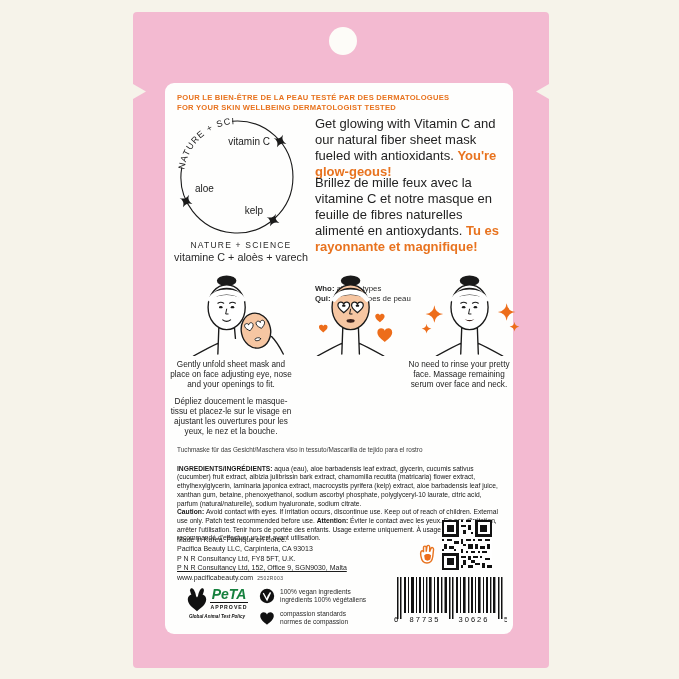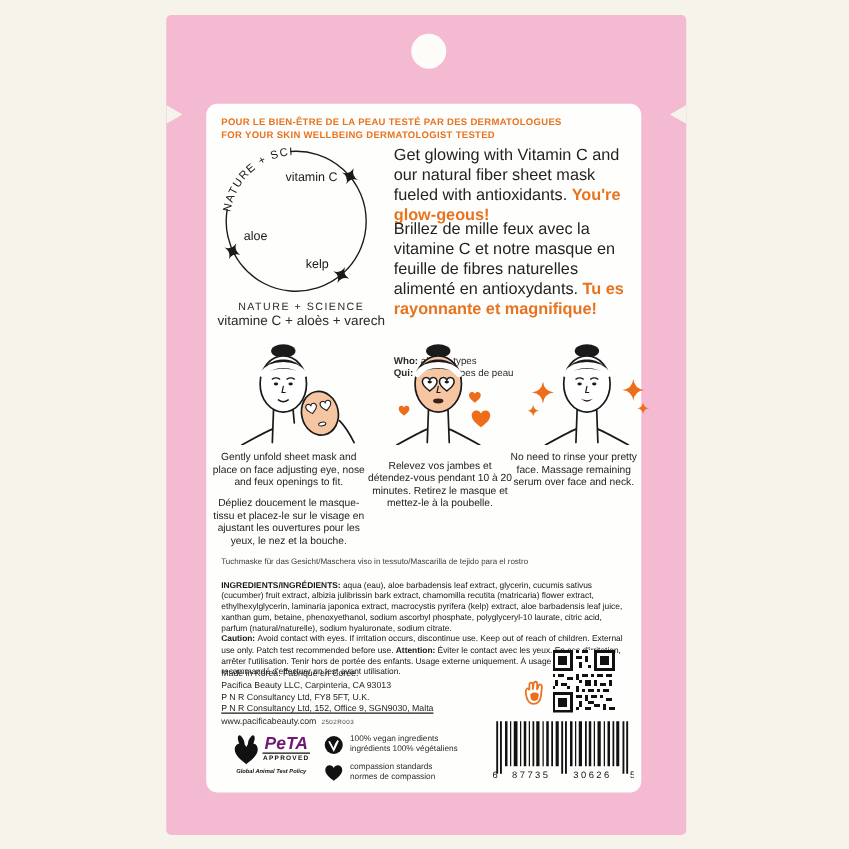--- a/index.html
+++ b/index.html
@@ -35,21 +35,21 @@
   .ingredients b{font-weight:bold;}
   .addr{position:absolute;left:12px;top:452px;width:200px;font-size:7px;line-height:9.4px;color:#1d1d1d;}
   .addr .ul{text-decoration:underline;}
   .addr .code{font-size:5px;letter-spacing:.4px;margin-left:4px;color:#444;}
   .qr{position:absolute;left:277px;top:437px;width:50px;height:50px;}
   .hand{position:absolute;left:250px;top:460px;width:24px;height:24px;}
   .barcode{position:absolute;left:228px;top:492px;width:114px;height:50px;}
   .logos{position:absolute;left:12px;top:503px;width:210px;height:44px;}
   .peta{position:absolute;left:2px;top:2px;width:76px;text-align:center;}
   .peta-row{display:flex;align-items:flex-start;justify-content:center;gap:2px;}
-  .peta-word{font-size:14px;font-weight:bold;font-style:italic;line-height:13px;color:#701a75;}
+  .peta-word{font-size:14px;font-weight:bold;font-style:italic;line-height:13px;color:#15803d;}
   .peta-approved{font-size:5.2px;letter-spacing:1px;font-weight:bold;color:#111;border-top:1px solid #111;margin-top:1px;padding-top:1px;}
   .peta-tag{font-size:4.6px;font-style:italic;font-weight:bold;color:#111;margin-top:2px;}
   .cert{position:absolute;left:82px;display:flex;gap:5px;align-items:center;}
   .cert-txt{font-size:6.6px;line-height:8px;color:#2a2a2a;text-align:left;}
   .vrow{top:2px;} .crow{top:24px;}
 </style>
 </head>
 <body>
 
 <div id="canvas">
@@ -109,21 +109,21 @@
             <path d="M50 57 L49 84 M66 57 L67 68 M24 86 Q42 76 49 73"></path>
             <path d="M116 84 Q110 72 104 66"></path>
             <g transform="rotate(-12 88 60)">
               <ellipse cx="88" cy="60" rx="15" ry="18" fill="#f6c6a2"></ellipse>
               <path transform="translate(82,54) scale(1.1)" d="M0 -1.5 C-0.8 -3.5 -4 -3.2 -4 -0.6 C-4 1.6 -1.5 3.2 0 4.5 C1.5 3.2 4 1.6 4 -0.6 C4 -3.2 0.8 -3.5 0 -1.5 Z" fill="#fff" stroke-width="0.8"></path>
               <path transform="translate(94,54) scale(1.1)" d="M0 -1.5 C-0.8 -3.5 -4 -3.2 -4 -0.6 C-4 1.6 -1.5 3.2 0 4.5 C1.5 3.2 4 1.6 4 -0.6 C4 -3.2 0.8 -3.5 0 -1.5 Z" fill="#fff" stroke-width="0.8"></path>
               <ellipse cx="88" cy="69" rx="3" ry="1.5" fill="#fff" stroke-width="0.8"></ellipse>
             </g>
           </g>
         </svg>
-        <div class="en">Gently unfold sheet mask and place on face adjusting eye, nose and feux openings to fit.</div>
+        <div class="en">Gently unfold sheet mask and place on face adjusting eye, nose and your openings to fit.</div>
         <div class="fr">Dépliez doucement le masque-tissu et placez-le sur le visage en ajustant les ouvertures pour les yeux, le nez et la bouche.</div>
       </div>
 
       <div class="step s2">
         <svg class="face" viewBox="0 0 130 86">
           <g stroke="#1a1a1a" stroke-width="1.4" fill="none" stroke-linecap="round">
             <ellipse cx="60" cy="9" rx="10" ry="5.5" fill="#1a1a1a" stroke="none"></ellipse>
             <ellipse cx="60" cy="36" rx="19" ry="23" fill="#f6c6a2"></ellipse>
             <path d="M41 34 C41 10 79 10 79 34 C79 20 41 20 41 34 Z" fill="#1a1a1a" stroke="none"></path>
             <path d="M43 28 C50 18 70 18 77 28" stroke="#fff" stroke-width="5"></path>
@@ -134,21 +134,20 @@
             <path d="M60 38 L59 43 L61.5 43" stroke-width="1"></path>
             <ellipse cx="60" cy="50" rx="4.2" ry="2" fill="#3a1f1a" stroke="none"></ellipse>
             <path d="M52 57 L51 84 M68 57 L69 84 M26 86 Q44 76 51 73 M94 86 Q76 76 69 73"></path>
           </g>
           <g fill="#ed6d1a">
             <path transform="translate(32,57) scale(1.1)" d="M0 -1.5 C-0.8 -3.5 -4 -3.2 -4 -0.6 C-4 1.6 -1.5 3.2 0 4.5 C1.5 3.2 4 1.6 4 -0.6 C4 -3.2 0.8 -3.5 0 -1.5 Z"></path>
             <path transform="translate(90,46) scale(1.2)" d="M0 -1.5 C-0.8 -3.5 -4 -3.2 -4 -0.6 C-4 1.6 -1.5 3.2 0 4.5 C1.5 3.2 4 1.6 4 -0.6 C4 -3.2 0.8 -3.5 0 -1.5 Z"></path>
             <path transform="translate(95,63) scale(1.9)" d="M0 -1.5 C-0.8 -3.5 -4 -3.2 -4 -0.6 C-4 1.6 -1.5 3.2 0 4.5 C1.5 3.2 4 1.6 4 -0.6 C4 -3.2 0.8 -3.5 0 -1.5 Z"></path>
           </g>
         </svg>
-        <div class="fr">Relevez vos jambes et détendez-vous pendant 10 à 20 minutes. Retirez le masque et mettez-le à la poubelle.</div>
       </div>
 
       <div class="step s3">
         <svg class="face" viewBox="0 0 130 86">
           <g stroke="#1a1a1a" stroke-width="1.4" fill="none" stroke-linecap="round">
             <ellipse cx="63" cy="9" rx="10" ry="5.5" fill="#1a1a1a" stroke="none"></ellipse>
             <ellipse cx="63" cy="36" rx="19" ry="23" fill="#fff"></ellipse>
             <path d="M44 34 C44 10 82 10 82 34 C82 20 44 20 44 34 Z" fill="#1a1a1a" stroke="none"></path>
             <path d="M46 28 C53 18 73 18 80 28" stroke="#fff" stroke-width="5"></path>
             <path d="M54 32 Q57 30 60 32 M66 32 Q69 30 72 32" stroke-width="1.1"></path>

